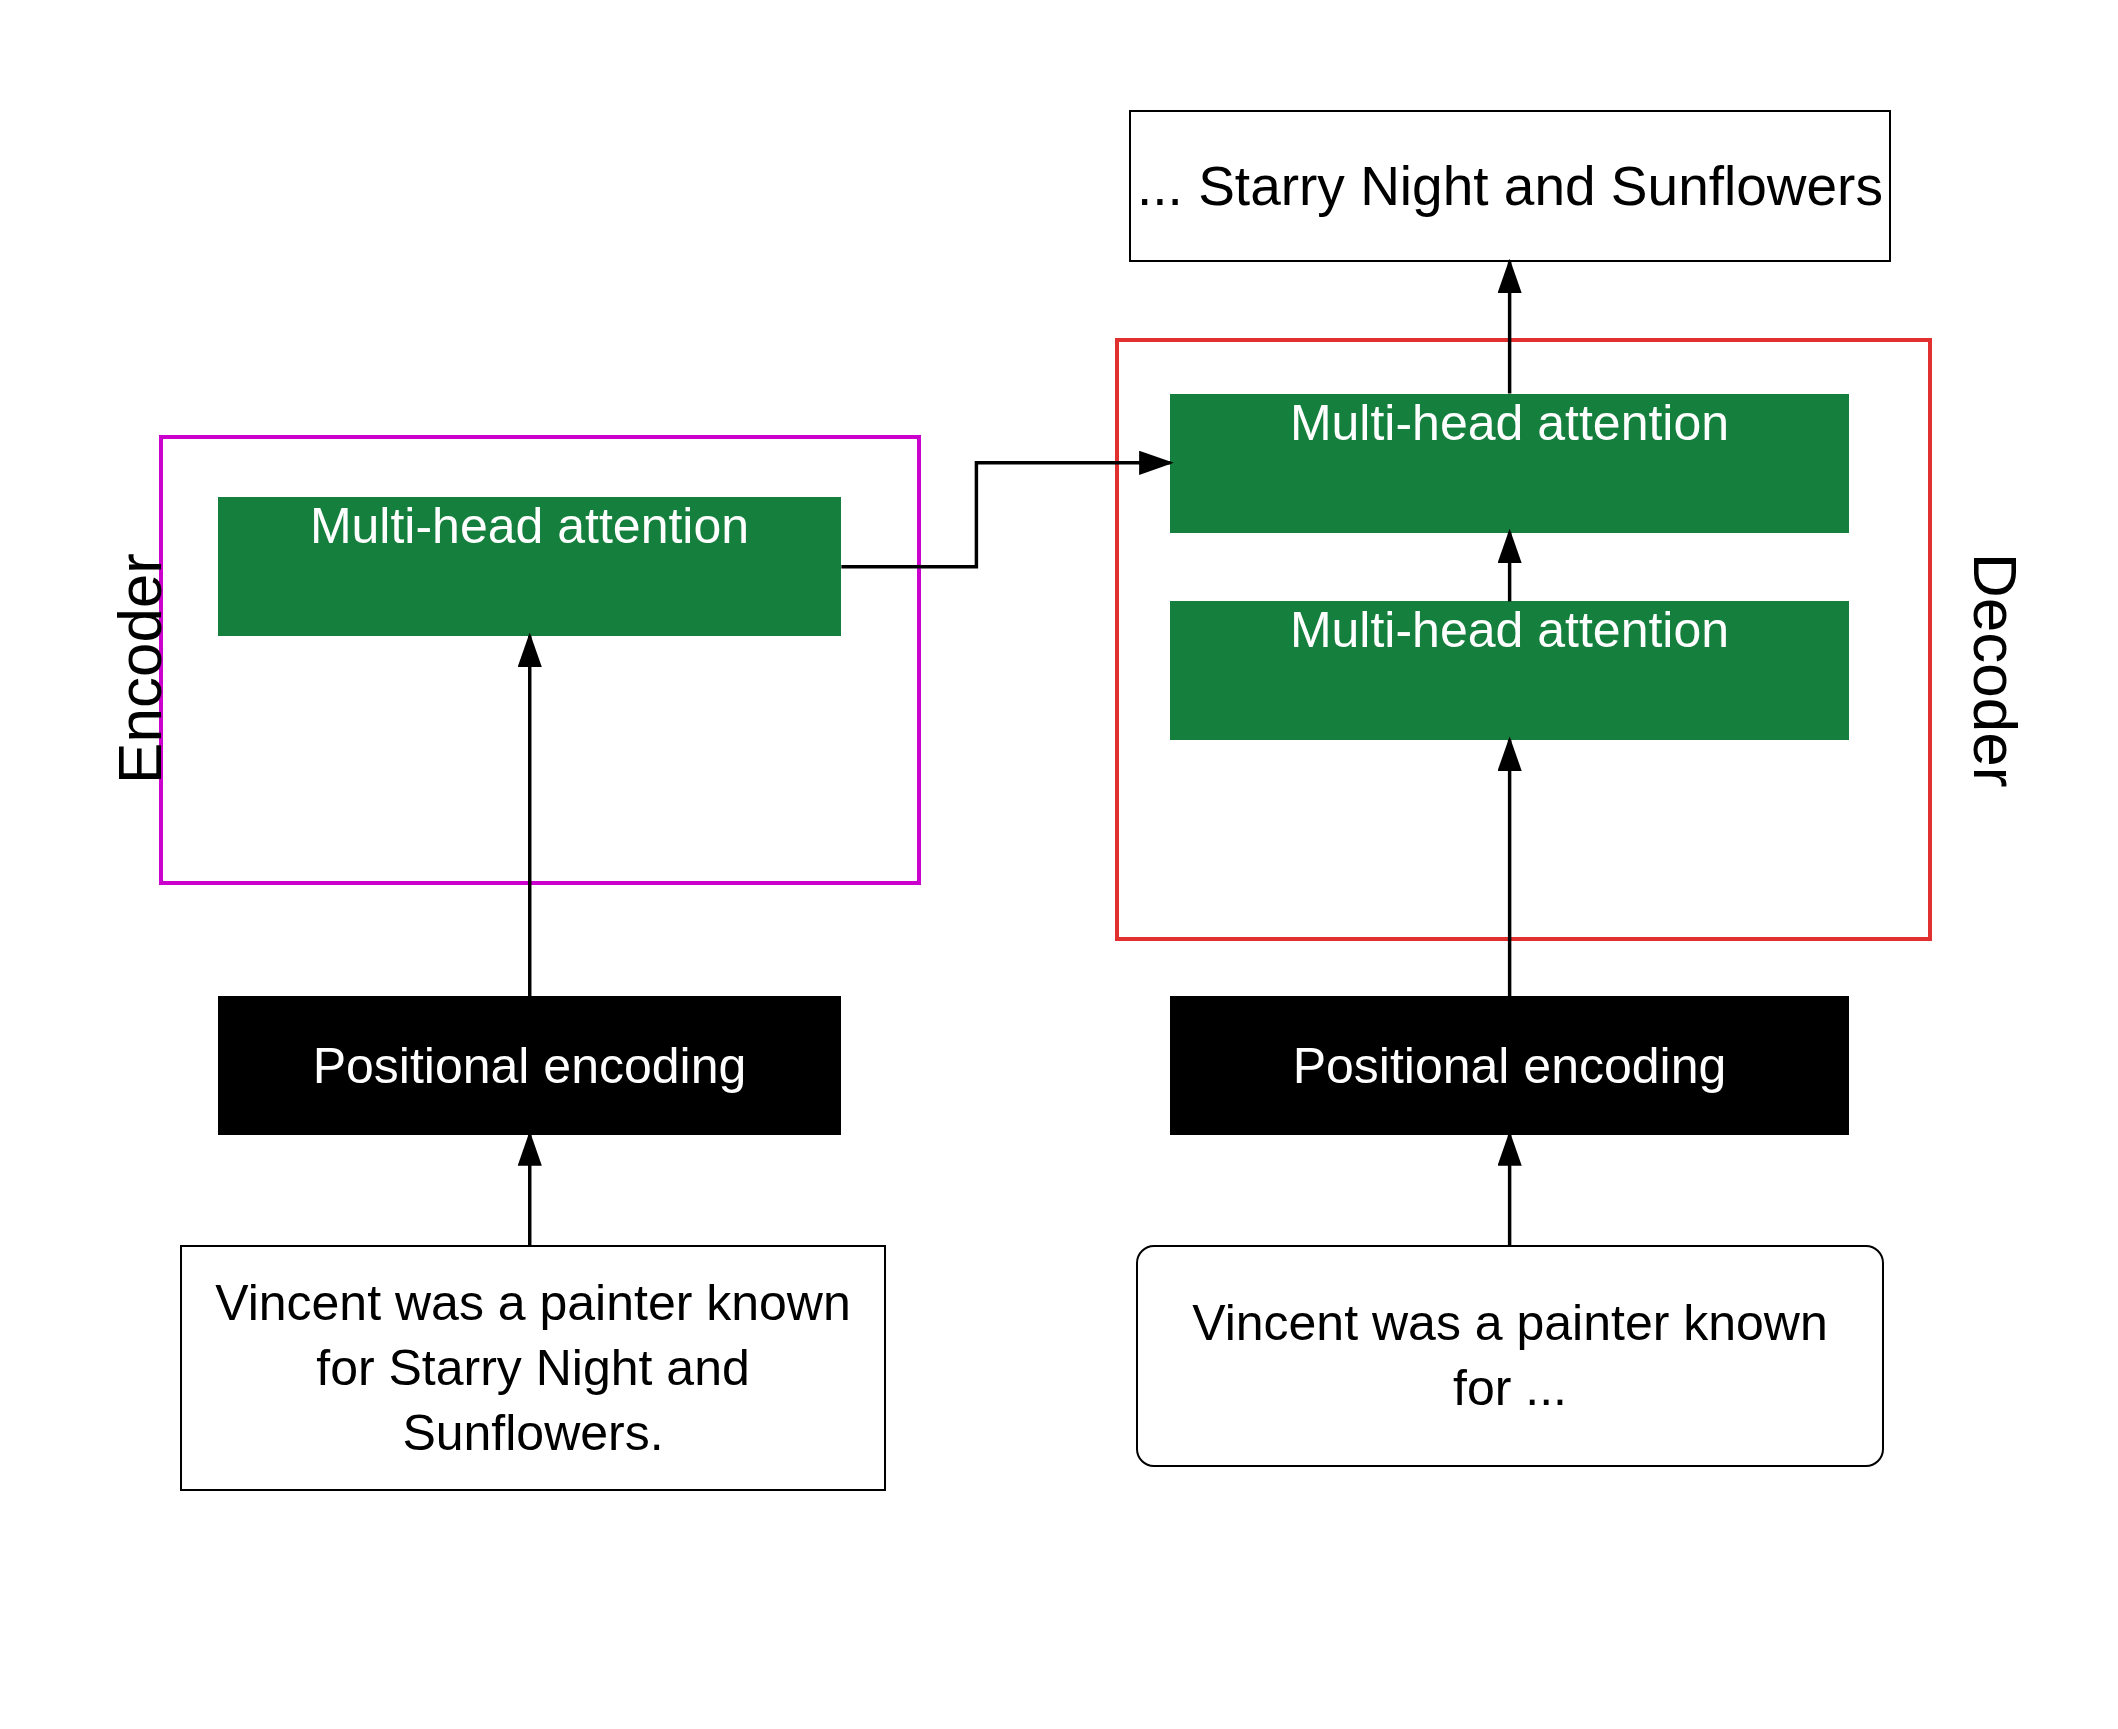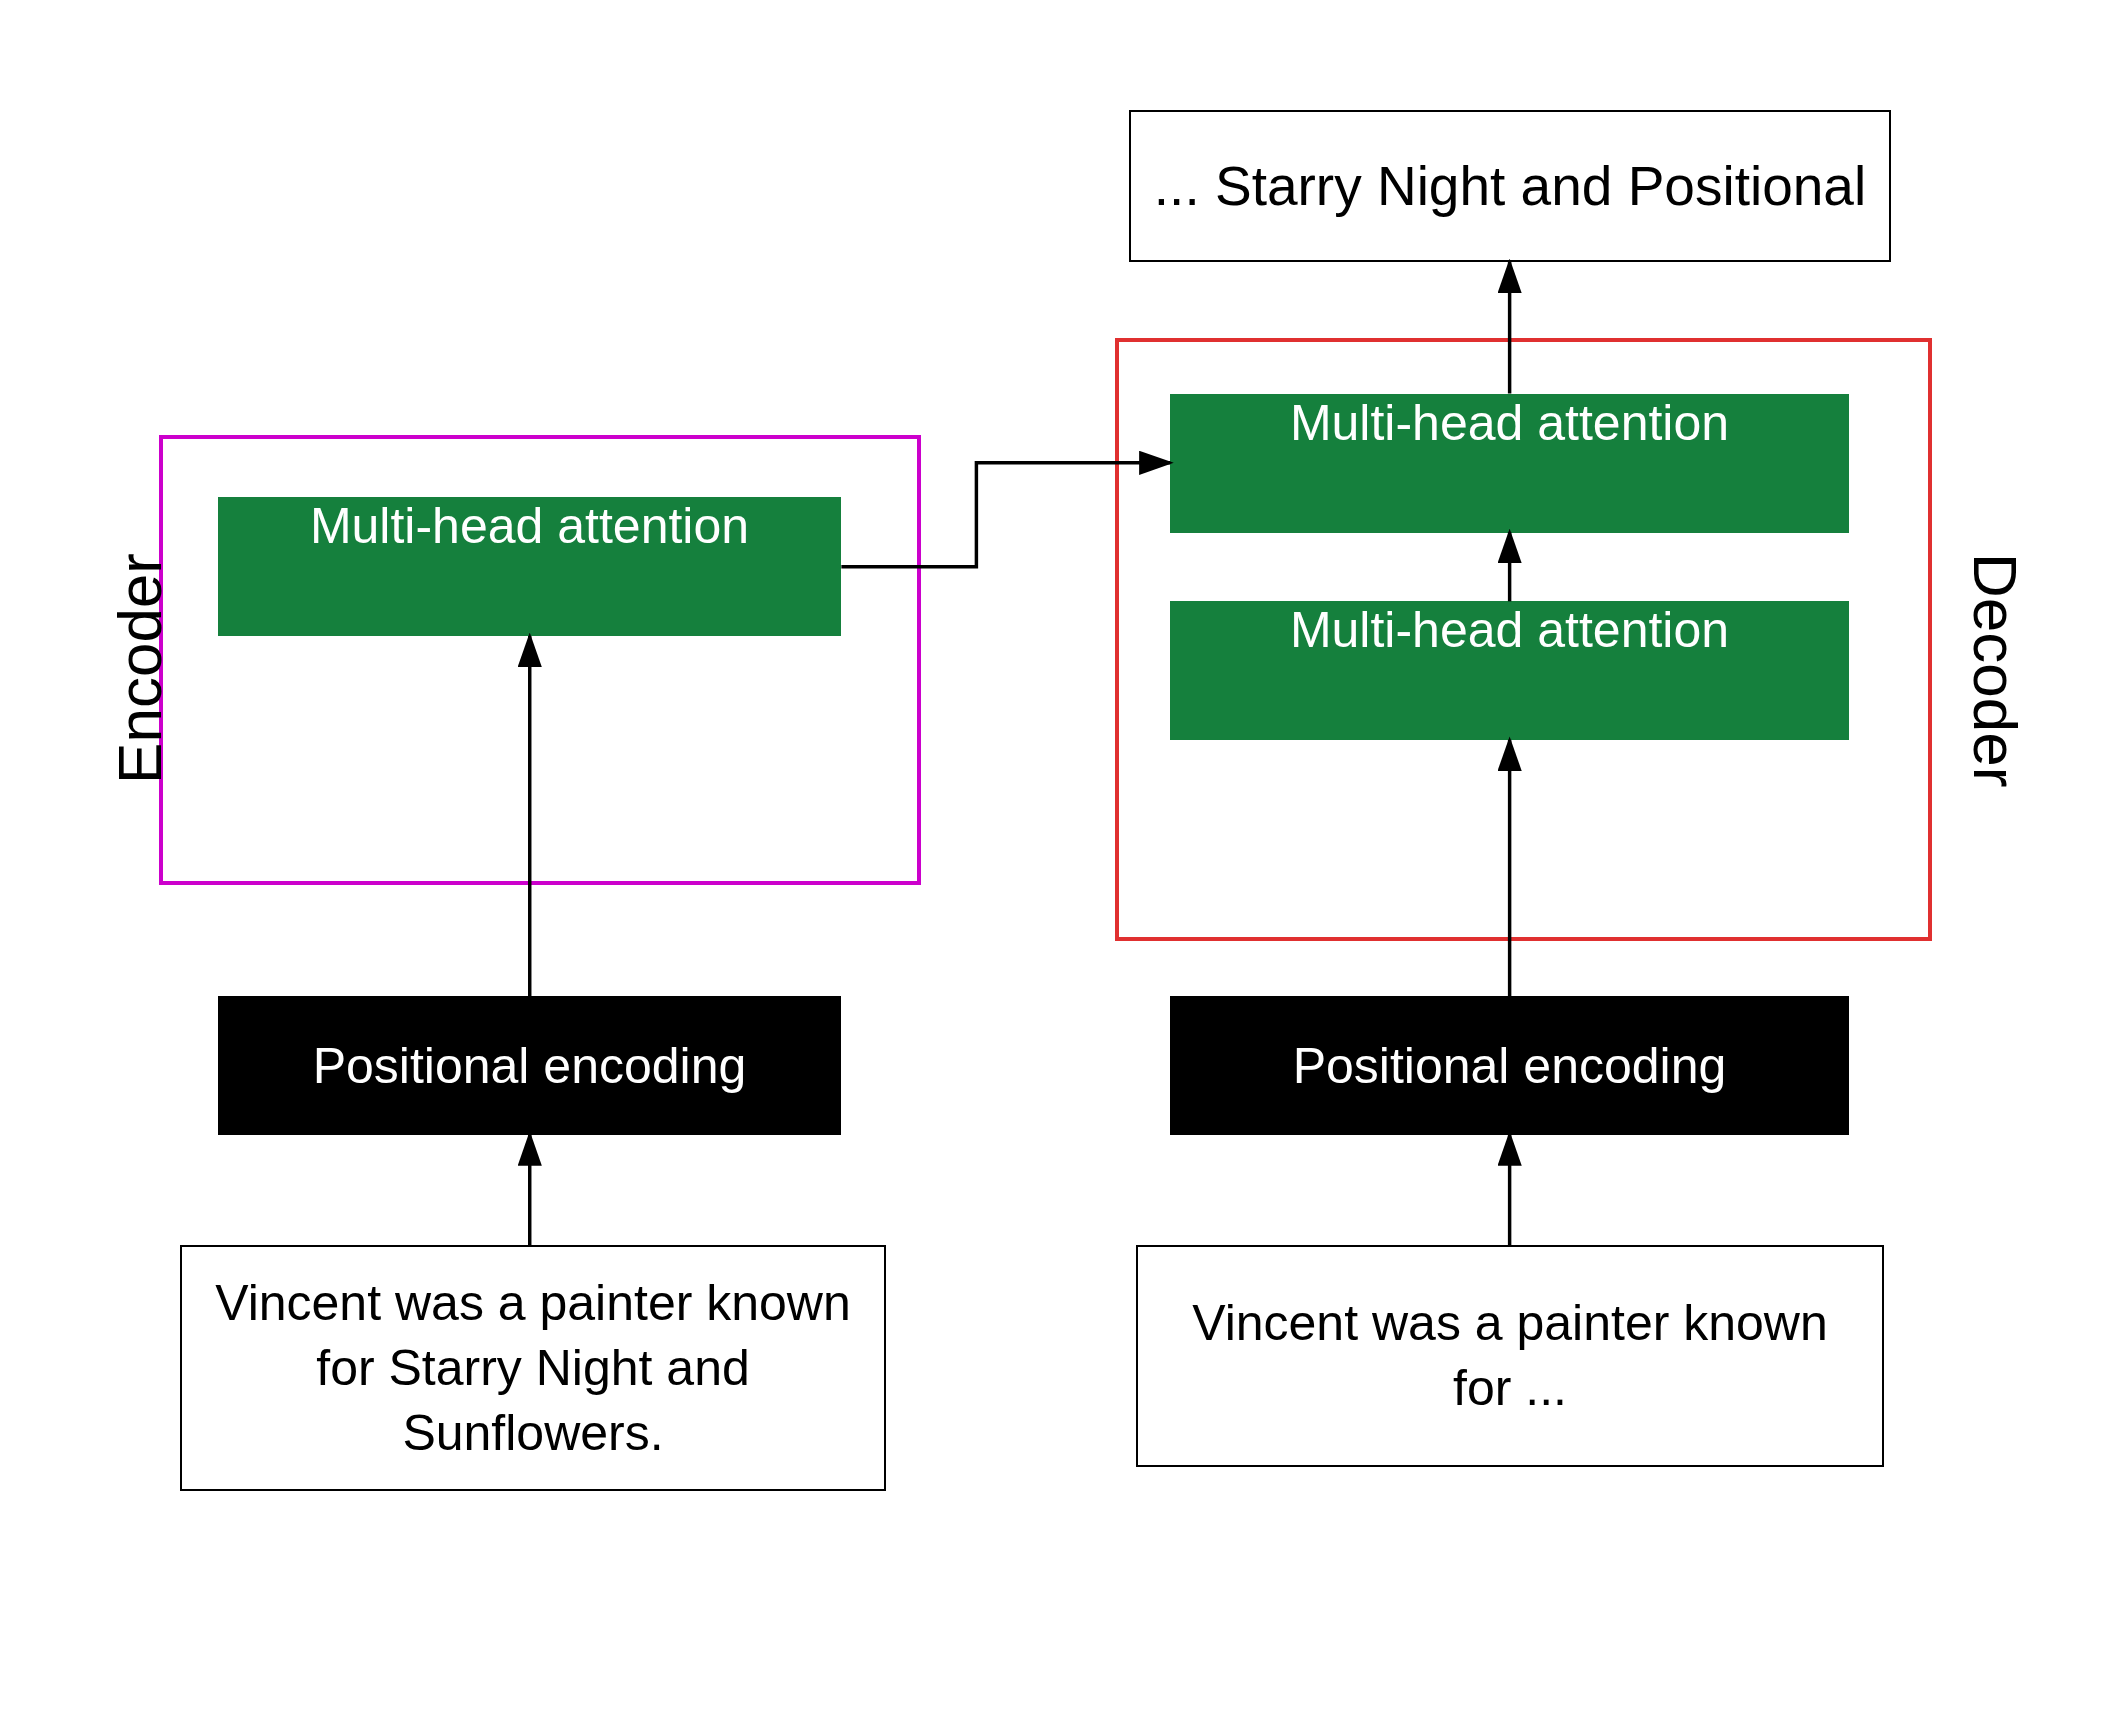--- a/index.html
+++ b/index.html
@@ -166,39 +166,40 @@
       width: 706px;
       height: 246px;
     }
 
     
     .dec-input {
       top: 1177px;
       left: 1046px;
       width: 748px;
       height: 222px;
+      border-radius: 18px;
     }
 
     
     .arrows-svg {
       position: absolute;
       top: 0;
       left: 0;
       width: 100%;
       height: 100%;
       pointer-events: none;
     }
   </style>
 </head>
 <body>
 
 <div class="diagram">
 
   <div class="output-box">
-    <span>... Starry Night and Positional</span>
+    <span>... Starry Night and Sunflowers</span>
   </div>
 
   <div class="encoder-box"></div>
 
   <div class="encoder-label">Encoder</div>
 
   <div class="decoder-box"></div>
 
   <div class="decoder-label">Decoder</div>
 

